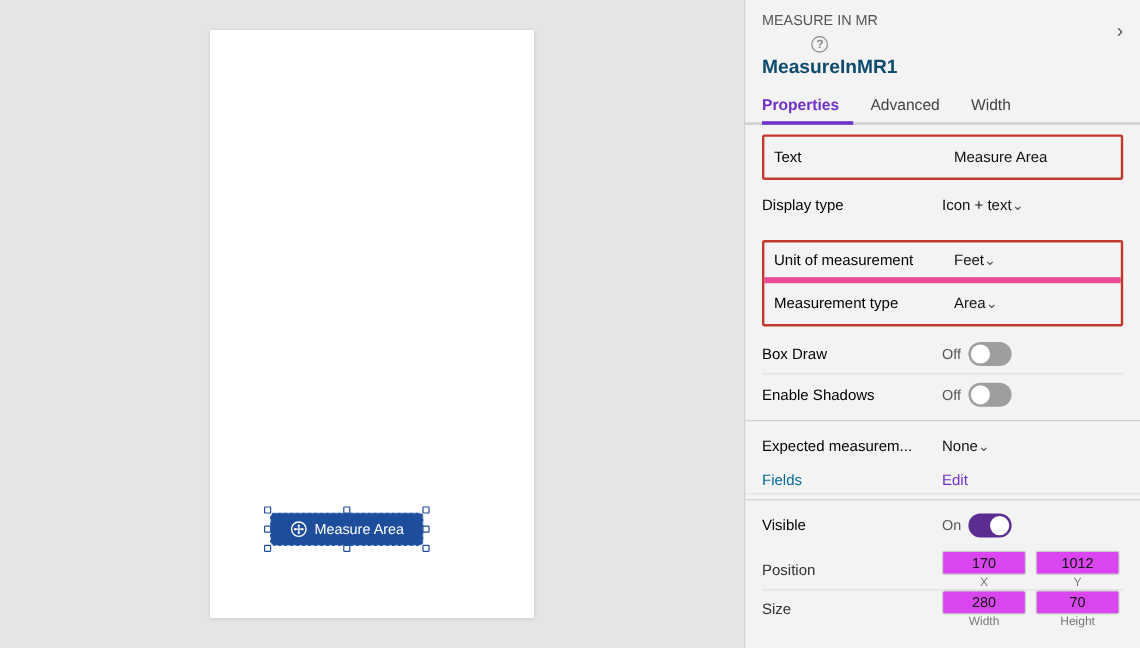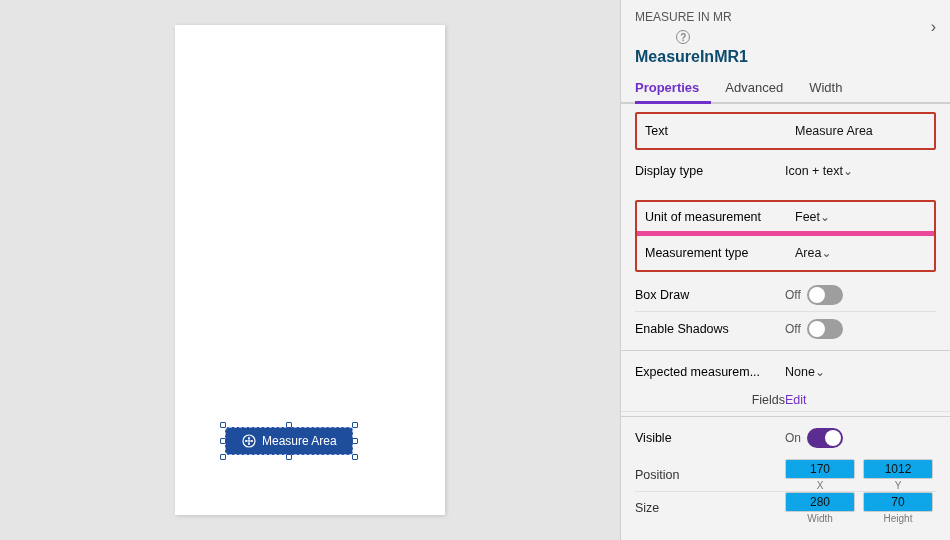--- a/index.html
+++ b/index.html
@@ -235,23 +235,22 @@
 
     
     .fields-row {
       display: flex;
       align-items: center;
       padding: 4px 14px;
       border-bottom: 1px solid #e0e0e0;
     }
     .fields-label {
       width: 150px;
-      color: #404040;
+      color: #0369a1;
       font-size: 12.5px;
-      text-align: right;
     }
     .fields-edit {
       flex: 1;
       color: #6f31c7;
       font-size: 12.5px;
       cursor: pointer;
     }
 
     
     .pos-size-section {
@@ -275,21 +274,21 @@
       gap: 8px;
     }
     .pos-size-input-wrap {
       display: flex;
       flex-direction: column;
       align-items: center;
     }
     .pos-size-input {
       width: 70px;
       border: 1px solid #ccc;
-      background: #0ea5e9;
+      background: #d946ef;
       font-size: 12px;
       padding: 2px 6px;
       text-align: center;
       color: #111;
       border-radius: 2px;
     }
     .pos-size-sublabel {
       font-size: 10px;
       color: #777;
       margin-top: 1px;

